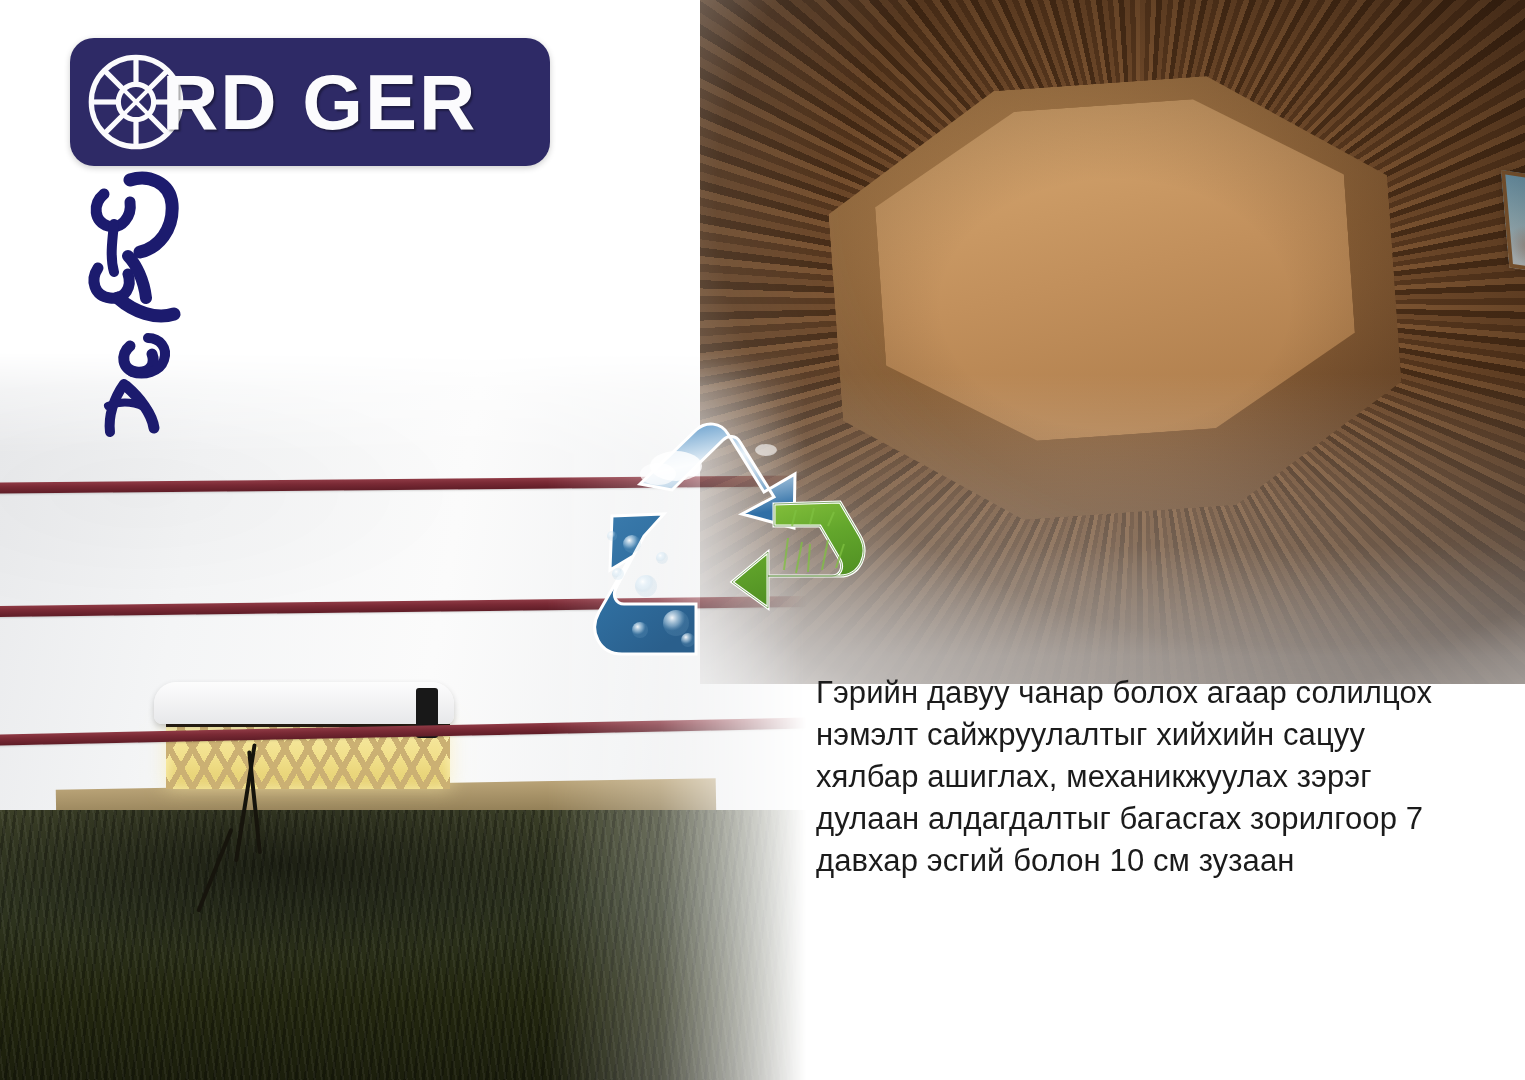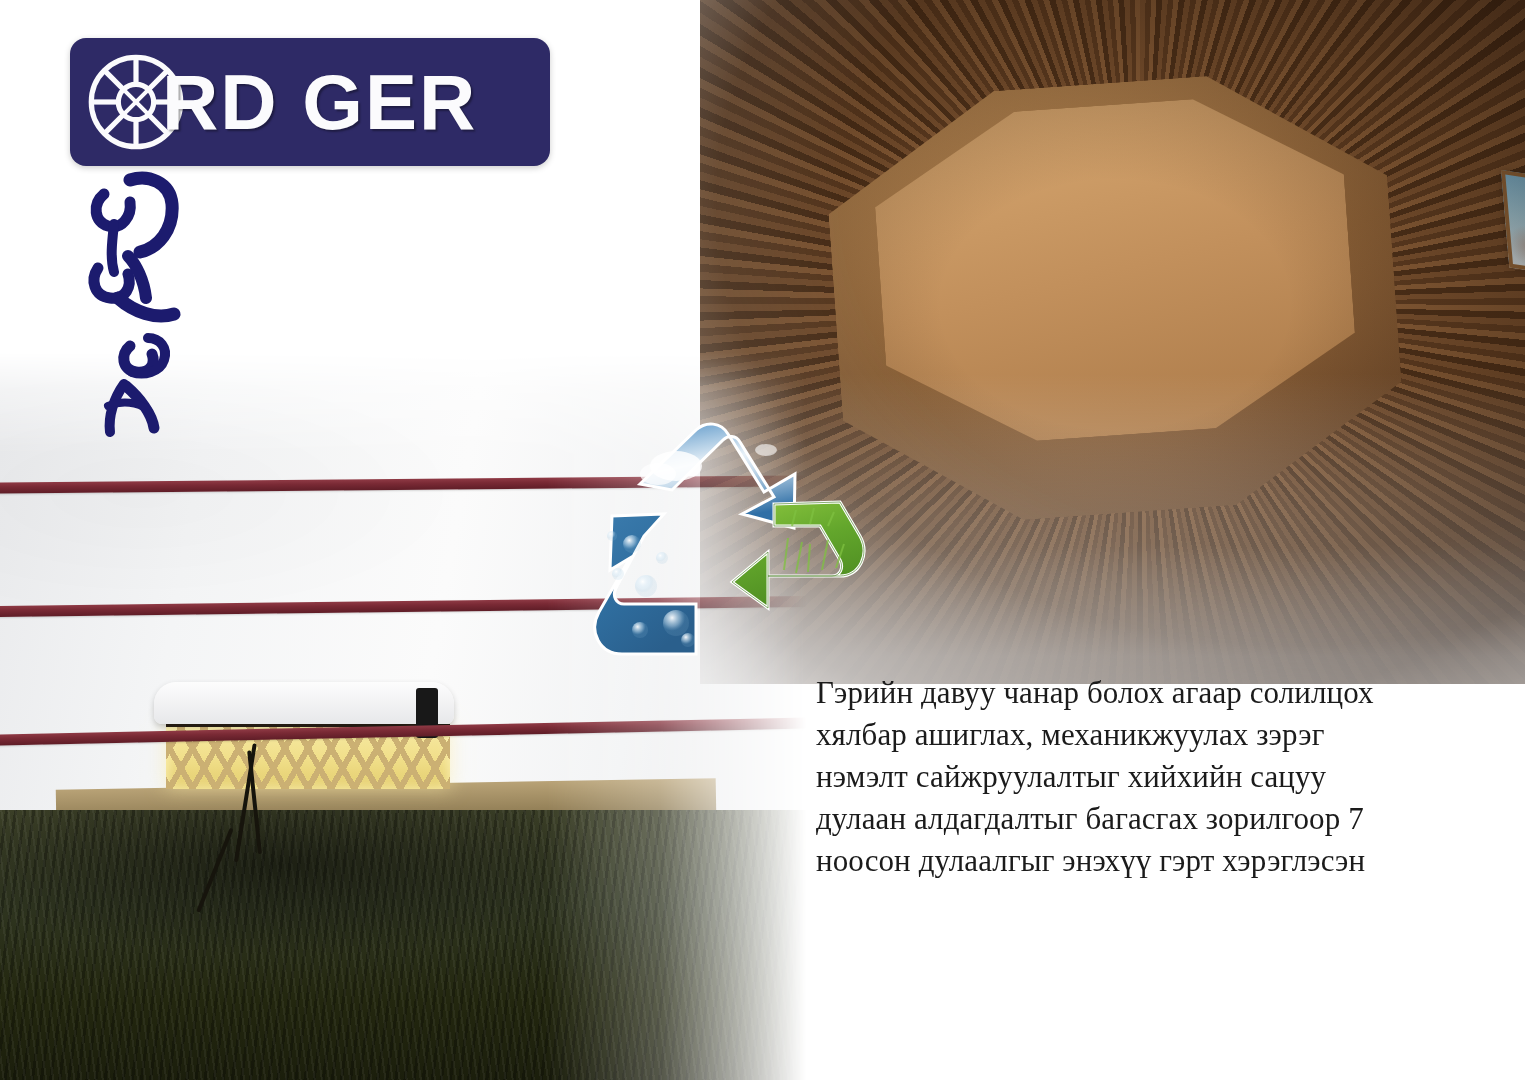--- a/index.html
+++ b/index.html
@@ -128,41 +128,41 @@
     content:"";position:absolute;inset:0;
     background:radial-gradient(ellipse 55% 45% at 35% 20%,rgba(0,0,0,.45),transparent 75%);
   }
   .twig{position:absolute;background:#16140c;border-radius:2px;transform-origin:bottom;}
   .twig.t1{left:238px;top:390px;width:4px;height:120px;transform:rotate(9deg);}
   .twig.t2{left:262px;top:398px;width:4px;height:104px;transform:rotate(-6deg);}
   .twig.t3{left:200px;top:470px;width:4px;height:90px;transform:rotate(22deg);}
 
   
   .logo-badge{
-    position:absolute;left:70px;top:38px;width:480px;height:128px;border-radius:16px;
+    position:absolute;left:70px;top:38px;width:480px;height:128px;border-radius:24px;
     background:#2e2a66;display:flex;align-items:center;box-shadow:0 2px 6px rgba(0,0,0,.2);
   }
   .logo-wheel{width:104px;height:104px;margin-left:14px;flex:0 0 auto;}
   .logo-word{
     color:#fbfbfd;font-size:78px;font-weight:700;letter-spacing:2px;line-height:1;
     margin-left:-26px;text-shadow:2px 2px 2px rgba(0,0,0,.35);
     font-family:"Liberation Sans","DejaVu Sans",sans-serif;
   }
 
   
   .calligraphy{position:absolute;left:74px;top:160px;width:130px;height:300px;}
 
   
   .recycle{position:absolute;left:588px;top:418px;width:278px;height:262px;}
 
   
   .body-text{
     position:absolute;left:816px;top:672px;width:700px;
     font-size:31px;line-height:42px;color:#1b1b1b;letter-spacing:.1px;
-    font-family:Liberation Serif, serif;
+    font-family:Liberation Sans, sans-serif;
   }
   .body-text p{margin:0;white-space:nowrap;}
 </style>
 </head>
 <body>
 
 <div class="stage">
 
   <div class="ceiling-photo">
     <div class="rafters"></div>
@@ -284,19 +284,19 @@
         <path d="M248 150 L256 126"></path>
           <path d="M204 108 L208 92"></path>
         <path d="M222 106 L226 90"></path>
           <path d="M240 108 L246 94"></path>
       </g>
     </g>
   </svg>
 
   <div class="body-text">
     <p>Гэрийн давуу чанар болох агаар солилцох</p>
+    <p>нэмэлт сайжруулалтыг хийхийн сацуу</p>
     <p>хялбар ашиглах, механикжуулах зэрэг</p>
-    <p>нэмэлт сайжруулалтыг хийхийн сацуу</p>
     <p>дулаан алдагдалтыг багасгах зорилгоор 7</p>
-    <p>ноосон дулаалгыг энэхүү гэрт хэрэглэсэн</p>
+    <p>давхар эсгий болон 10 см зузаан</p>
   </div>
 
 </div>
 
 </body></html>

